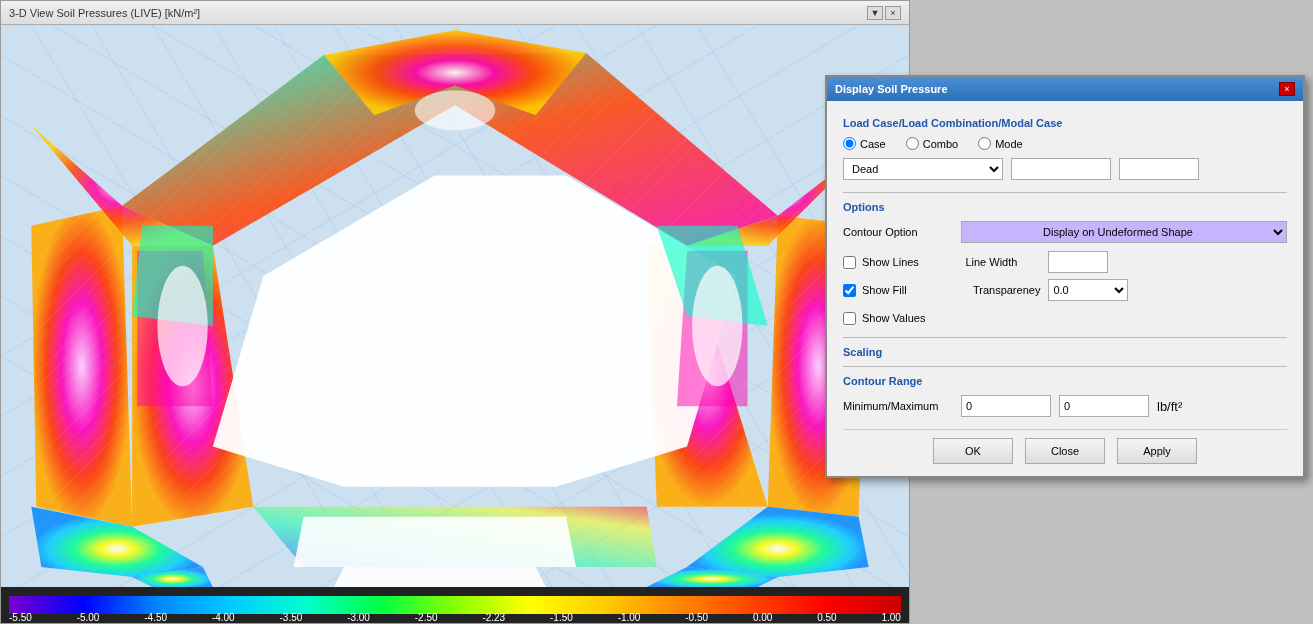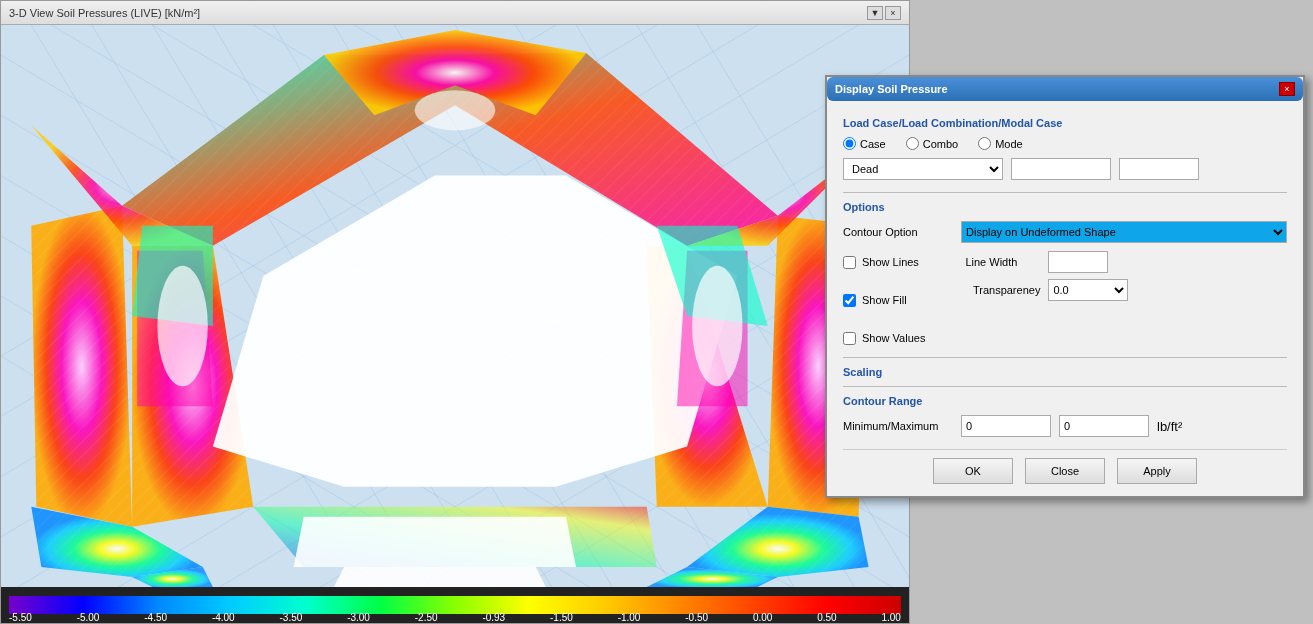--- a/index.html
+++ b/index.html
@@ -139,21 +139,20 @@
       box-shadow: 4px 4px 8px rgba(0,0,0,0.4);
     }
 
     .dialog-title-bar {
       height: 24px;
       background: linear-gradient(to bottom, #4a90d9, #2c6fb5);
       display: flex;
       align-items: center;
       justify-content: space-between;
       padding: 0 8px;
-      border-radius: 6px;
     }
 
     .dialog-title {
       color: white;
       font-size: 11px;
       font-weight: bold;
     }
 
     .dialog-close-btn {
       width: 16px;
@@ -247,22 +246,23 @@
 
     .contour-label {
       font-size: 11px;
       width: 110px;
     }
 
     .contour-dropdown {
       flex: 1;
       height: 22px;
       border: 1px solid #aaa;
-      background: #0ea5e9;
-      font-size: 11px;
+      background: #c4b5fd;
+      font-size: 11px;
+      text-align: center;
     }
 
     .checkbox-row {
       display: flex;
       align-items: center;
       gap: 6px;
       height: 22px;
     }
 
     .checkbox-row input[type="checkbox"] {
@@ -387,21 +387,21 @@
     .viz-svg {
       position: absolute;
       top: 0; left: 0;
       width: 100%;
       height: 100%;
     }
 
     .left-col {
       display: flex;
       flex-direction: column;
-      gap: 16px;
+      gap: 6px;
     }
 
     .right-col {
       display: flex;
       flex-direction: column;
       gap: 6px;
     }
   </style>
 </head>
 <body>
@@ -548,21 +548,21 @@
   <div class="color-scale">
     <div class="color-bar"></div>
     <div class="scale-labels">
       <span class="scale-label">-5.50</span>
       <span class="scale-label">-5.00</span>
       <span class="scale-label">-4.50</span>
       <span class="scale-label">-4.00</span>
       <span class="scale-label">-3.50</span>
       <span class="scale-label">-3.00</span>
       <span class="scale-label">-2.50</span>
-      <span class="scale-label">-0.93</span>
+      <span class="scale-label">-2.23</span>
       <span class="scale-label">-1.50</span>
       <span class="scale-label">-1.00</span>
       <span class="scale-label">-0.50</span>
       <span class="scale-label">0.00</span>
       <span class="scale-label">0.50</span>
       <span class="scale-label">1.00</span>
     </div>
   </div>
 </div>
 

